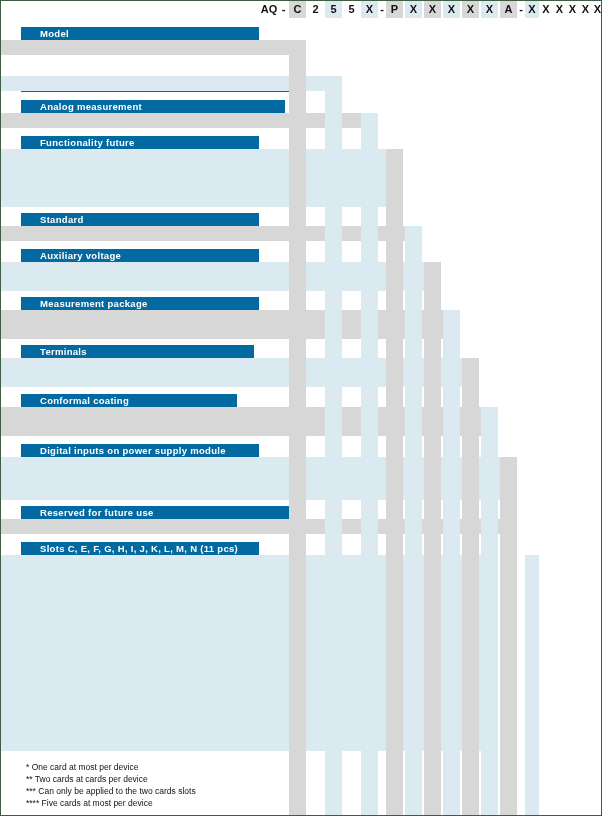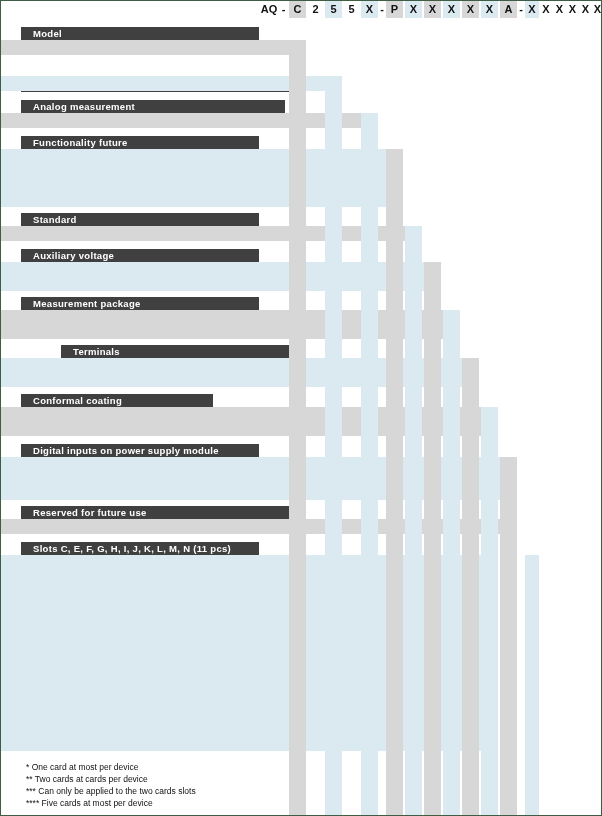--- a/index.html
+++ b/index.html
@@ -46,26 +46,26 @@
     z-index:5;
   }
   .col{
     position:absolute;
     z-index:5;
   }
   .sechead{
     position:absolute;
     left:20px;
     height:13px;
-    background:#404040;
+    background:#0369a1;
     color:#ffffff;
     font-size:9.5px;
     font-weight:bold;
     line-height:13px;
-    padding-left:12px;
+    padding-left:19px;
     box-sizing:border-box;
     letter-spacing:0.3px;
     white-space:nowrap;
     overflow:hidden;
   }
   .row{
     position:absolute;
     height:14px;
     line-height:14px;
     white-space:nowrap;
@@ -180,30 +180,30 @@
       </div>
       <div class="sechead" style="top: 296px; width: 238px;">Measurement package</div>
       <div class="row" style="top: 311px; left: 0px; width: 500px;">
         <span class="rowcode">0</span>
         <span class="rowtext">Power/Energy measurement accuracy 0.5%</span>
       </div>
       <div class="row" style="top: 325px; left: 0px; width: 500px;">
         <span class="rowcode">2</span>
         <span class="rowtext">Power/Energy measurement accuracy 0.2%</span>
       </div>
-      <div class="sechead" style="top: 344px; width: 233px; margin-left: 40px;">Terminals</div>
+      <div class="sechead" style="top: 344px; width: 233px;">Terminals</div>
       <div class="row" style="top: 359px; left: 0px; width: 500px;">
         <span class="rowcode">A</span>
         <span class="rowtext">Standard</span>
       </div>
       <div class="row" style="top: 373px; left: 0px; width: 500px;">
         <span class="rowcode">B</span>
         <span class="rowtext">Ring lug terminals</span>
       </div>
-      <div class="sechead" style="top: 393px; width: 192px;">Conformal coating</div>
+      <div class="sechead" style="top: 393px; width: 216px;">Conformal coating</div>
       <div class="row" style="top: 408px; left: 0px; width: 500px;">
         <span class="rowcode">A</span>
         <span class="rowtext">No coating</span>
       </div>
       <div class="row" style="top: 422px; left: 0px; width: 500px;">
         <span class="rowcode">B</span>
         <span class="rowtext">Coated</span>
       </div>
       <div class="sechead" style="top: 443px; width: 238px;">Digital inputs on power supply module</div>
       <div class="row" style="top: 458px; left: 0px; width: 500px;">

